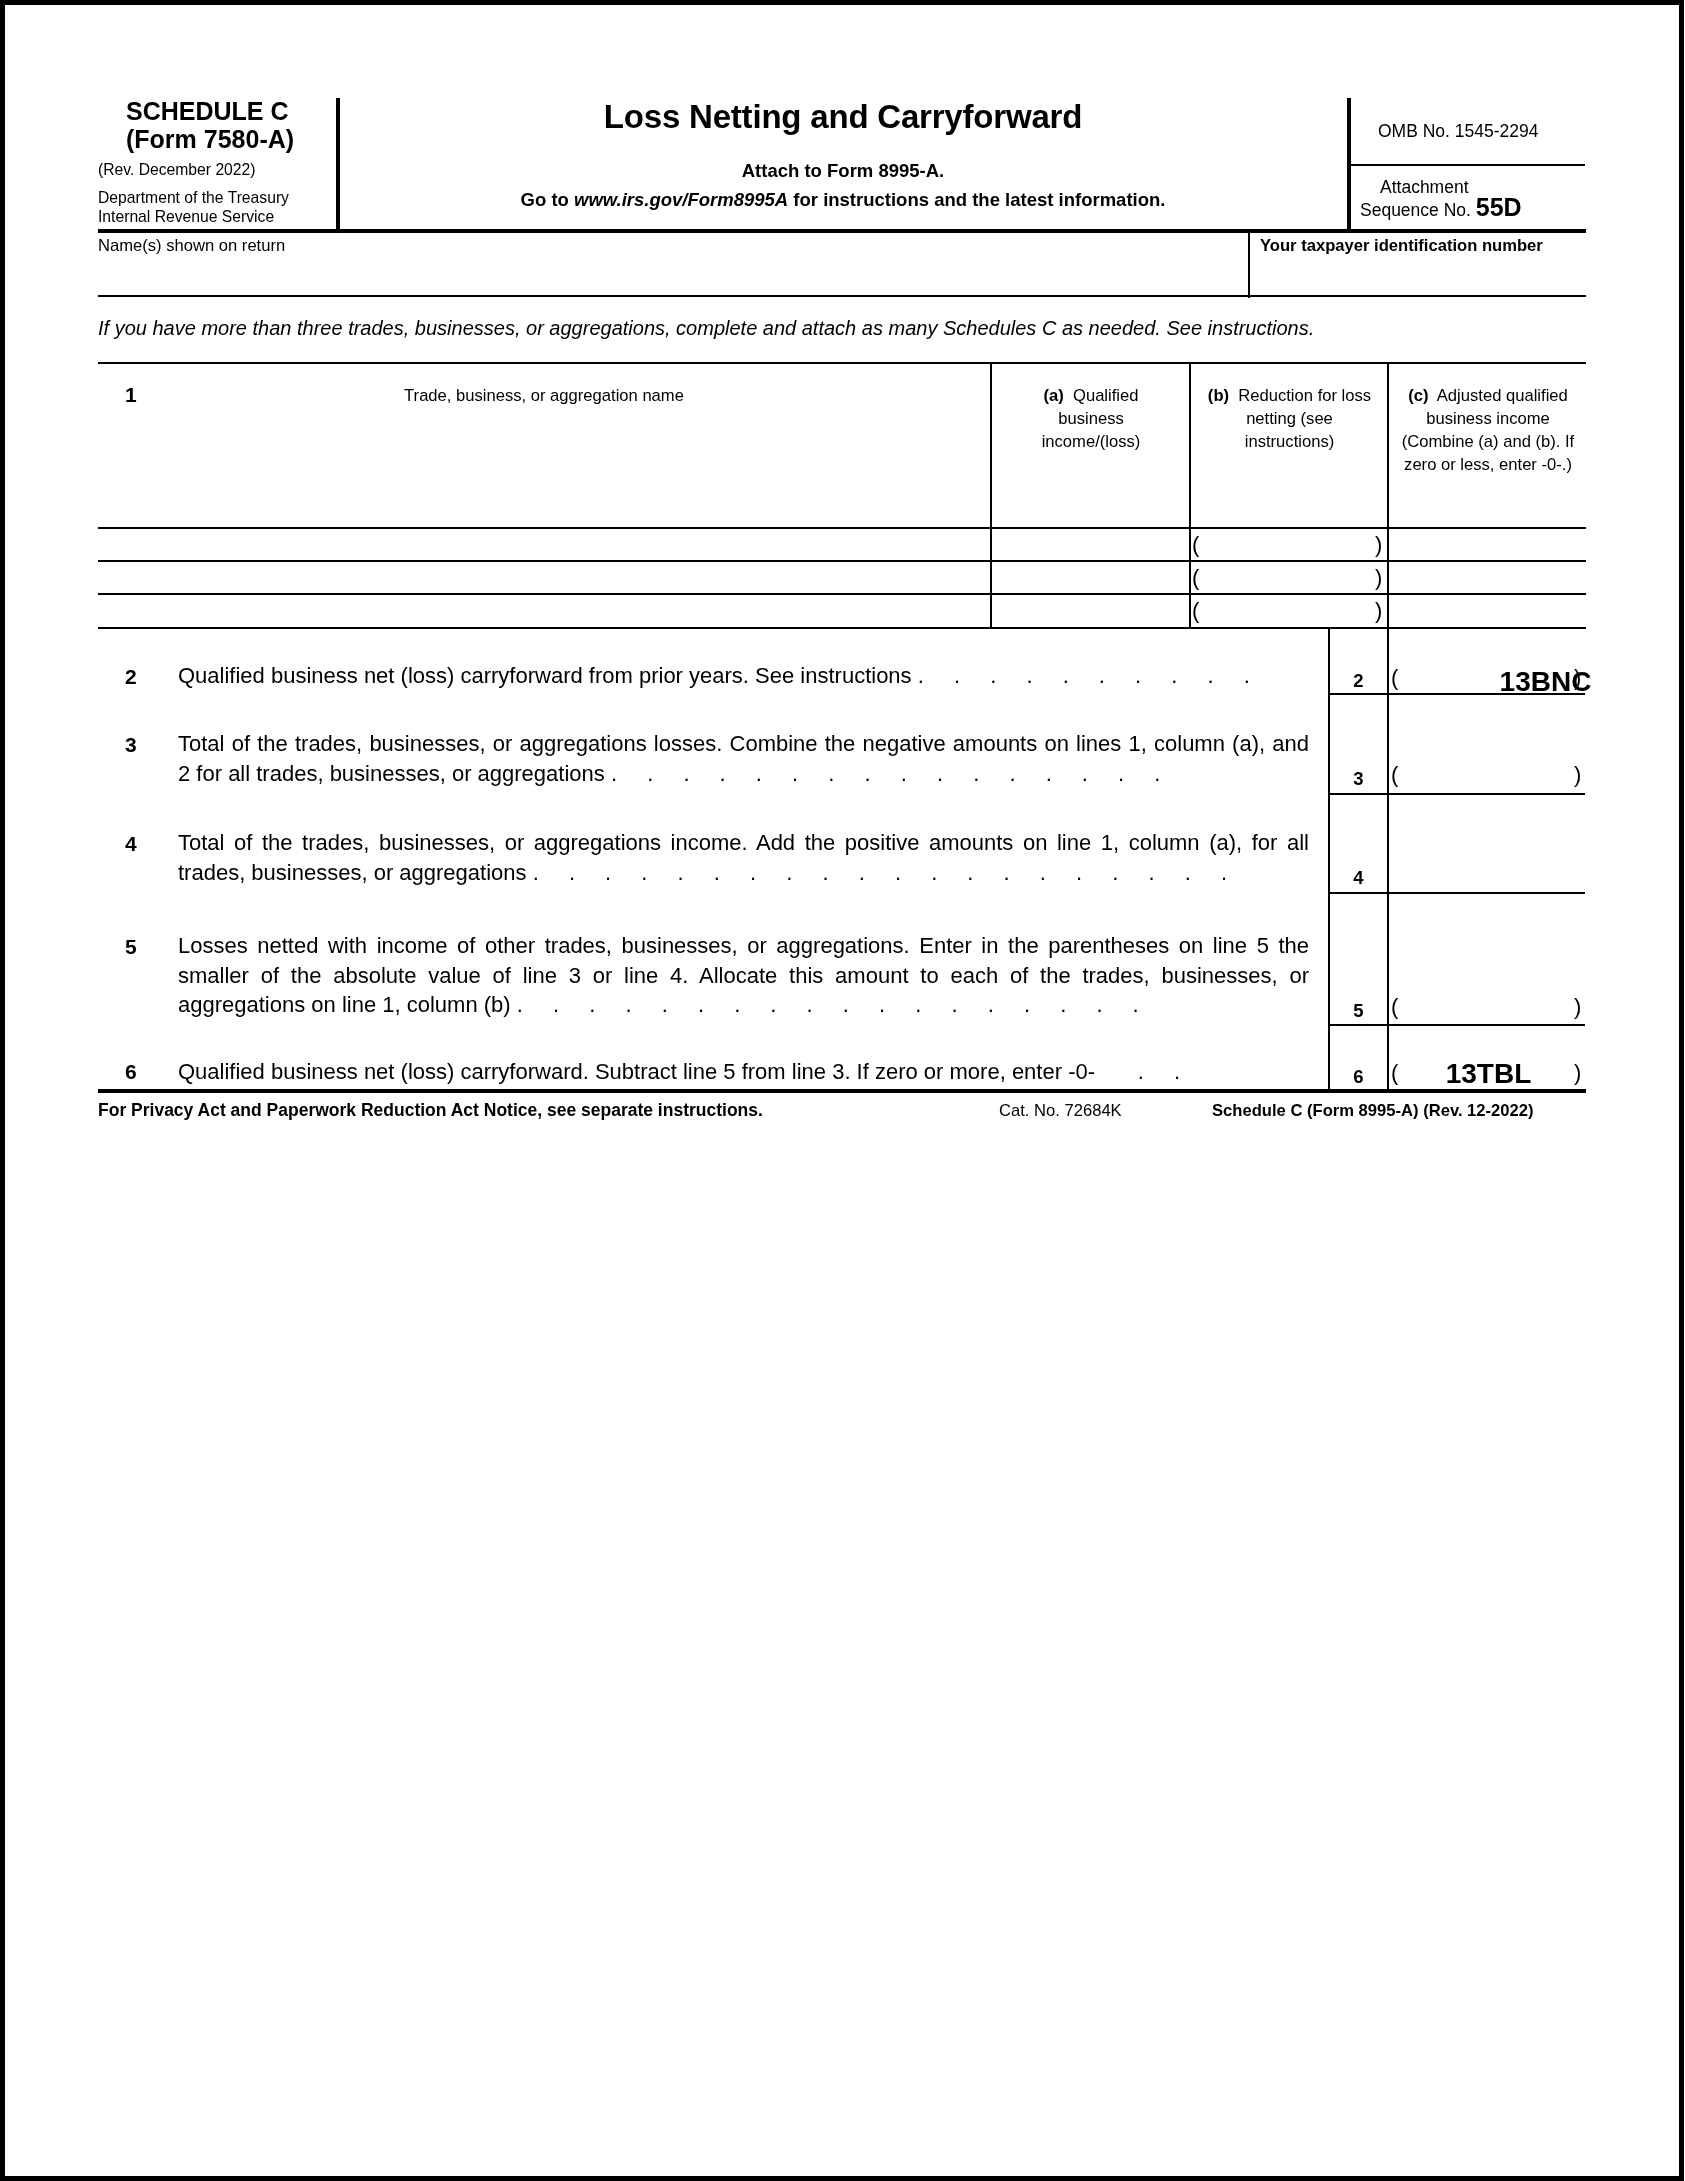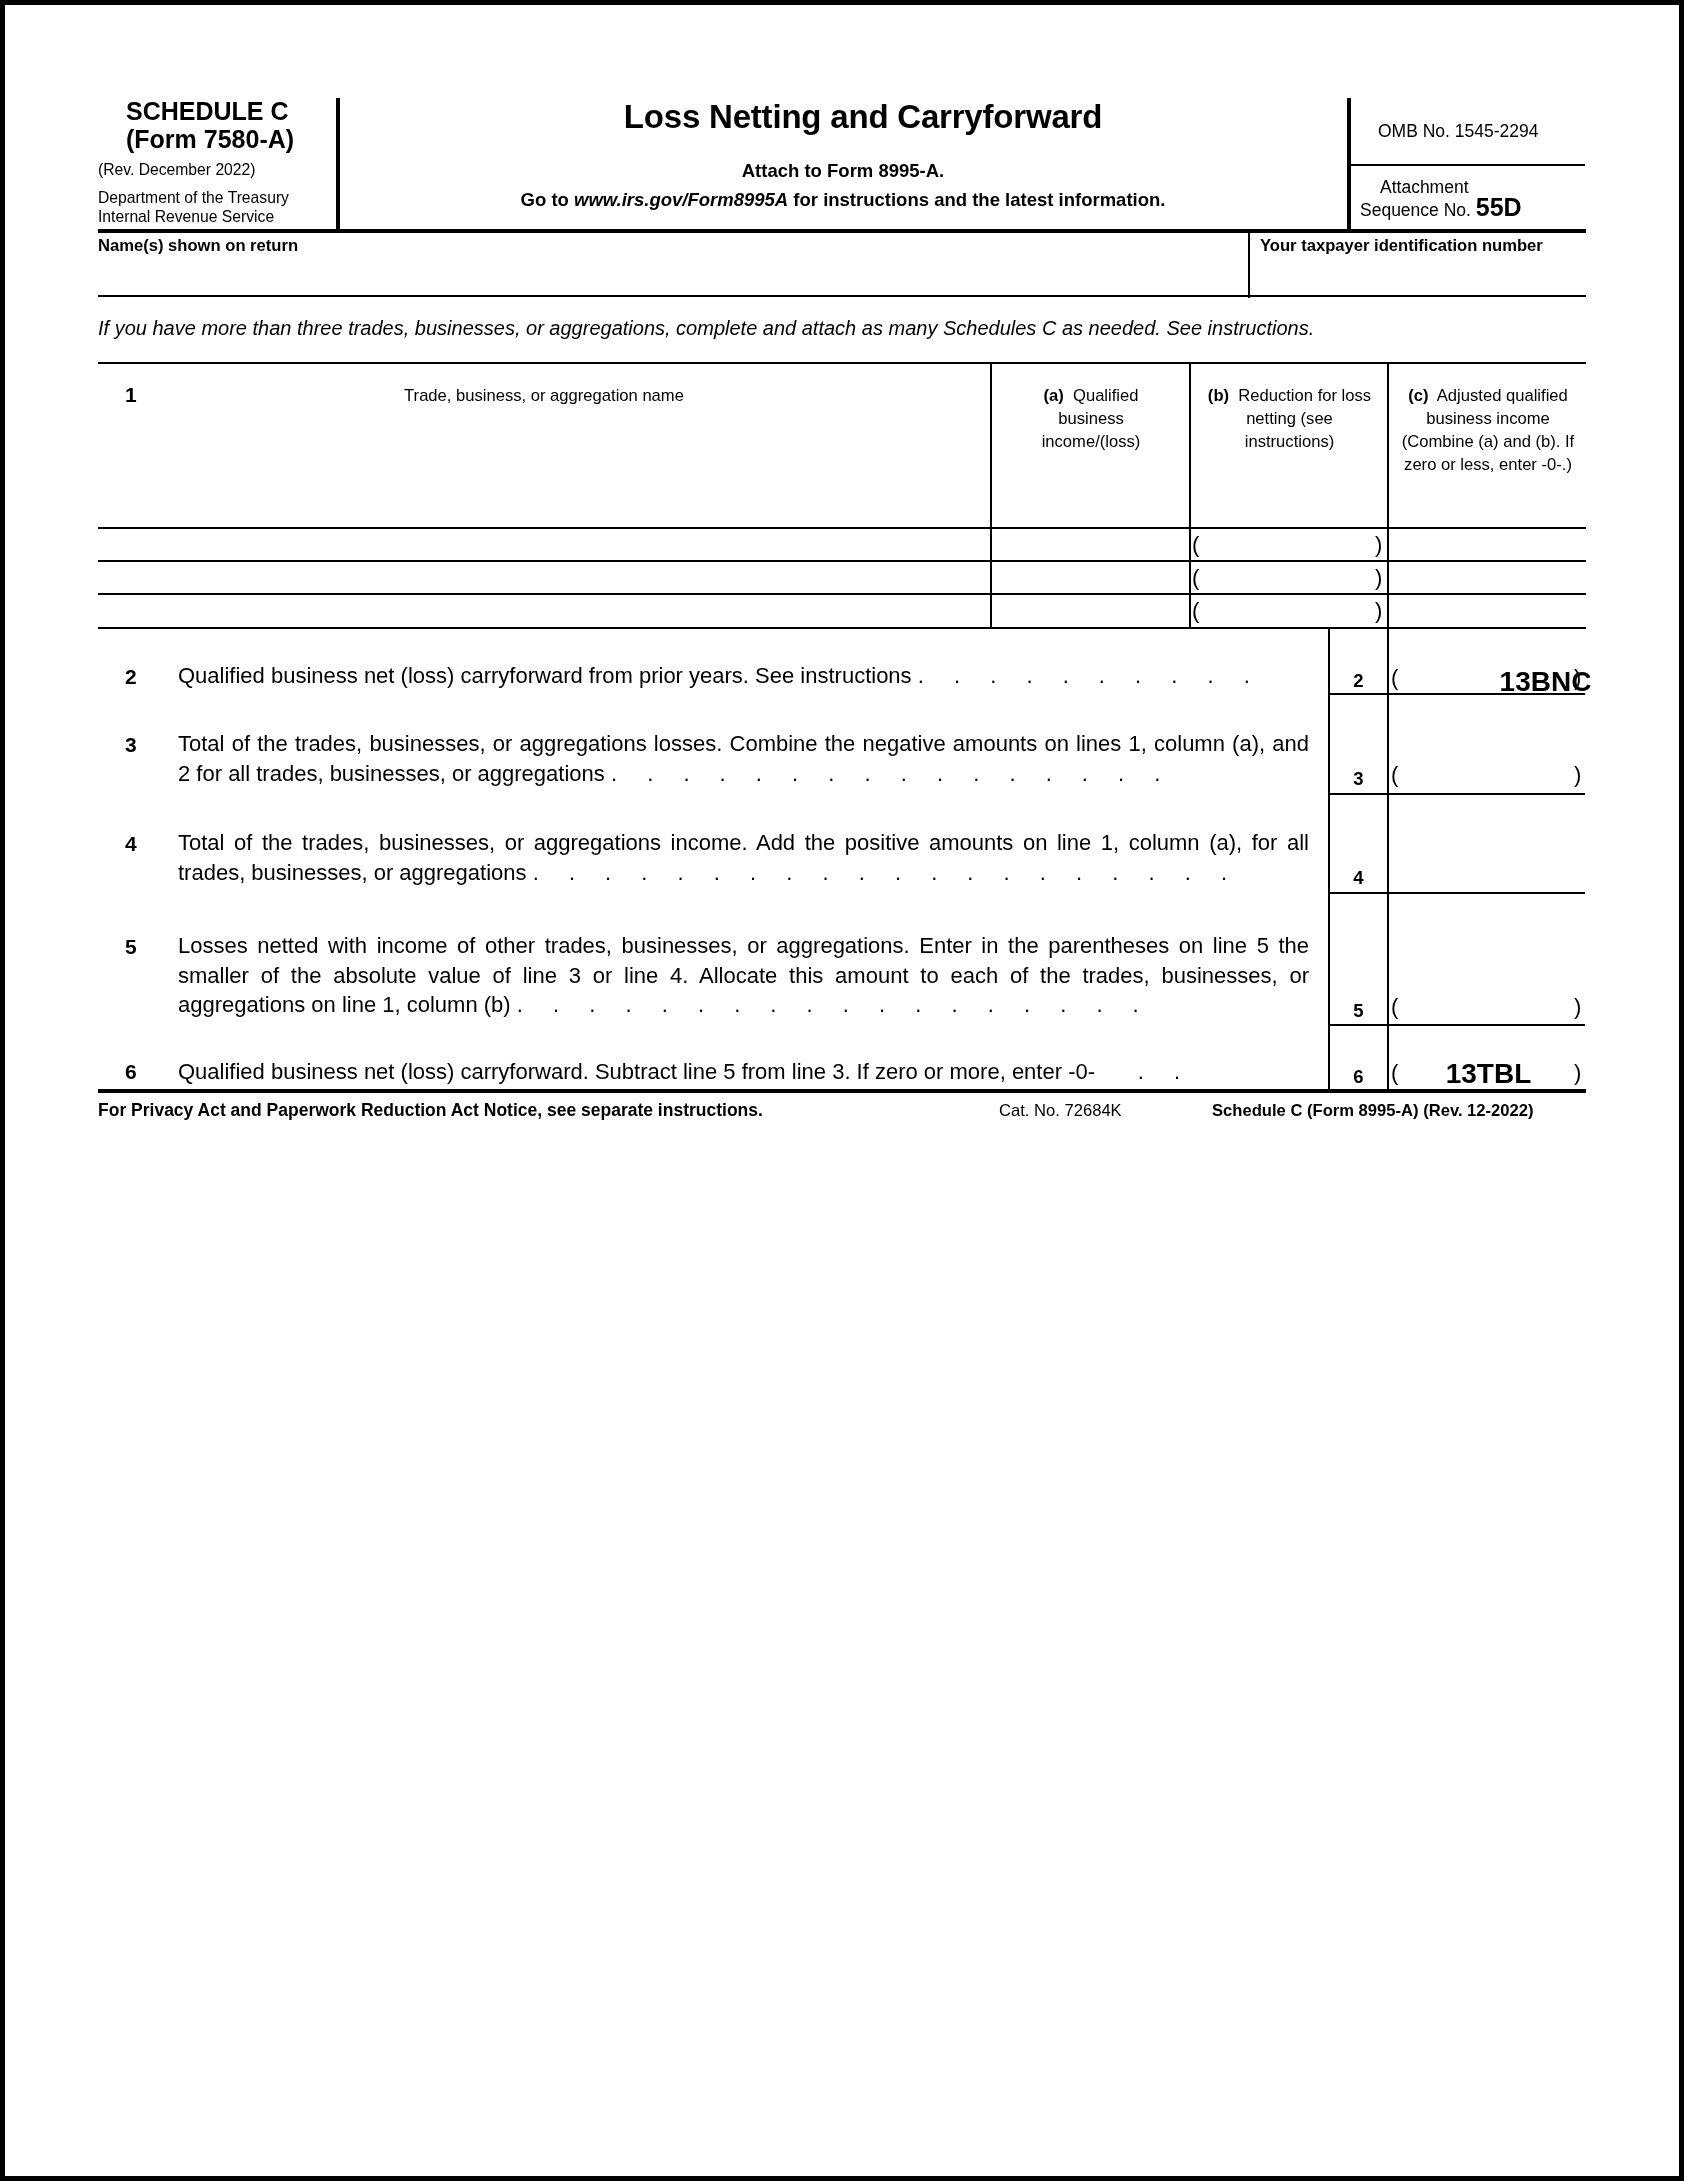--- a/index.html
+++ b/index.html
@@ -7,21 +7,21 @@
   .frame { position:absolute; left:0; top:0; width:1674px; height:2171px; border:5.5px solid #000; background:#fff; }
   .abs { position:absolute; }
   .hline { position:absolute; background:#000; height:1.8px; }
   .vline { position:absolute; background:#000; width:1.8px; }
   .thick { height:3.7px; }
   .vthick { width:3.7px; }
 
   
   .sched-title { font-weight:bold; font-size:25px; line-height:26px;margin-left:28px; }
   .small { font-size:15.7px; line-height:16.6px; }
-  .main-title { font-weight:bold; font-size:33px; letter-spacing:-0.2px; text-align:center;padding-left:20px; }
+  .main-title { font-weight:bold; font-size:33px; letter-spacing:-0.2px; text-align:center; }
   .sub { font-size:18.5px; text-align:center; font-weight:bold; }
   .sub i { font-weight:bold; }
   .omb { font-size:17.5px; }
   .seqbig { font-weight:bold; font-size:25px; }
 
   .label-sm { font-size:16.6px; }
   .label-b { font-size:16.6px; font-weight:bold; }
   .italic-note { font-size:20px; font-style:italic; }
 
   .colhead { font-size:16.6px; text-align:center; line-height:23px; }
@@ -59,21 +59,21 @@
 <div class="abs omb" style="left:1378px;top:121px;">OMB No. 1545-2294</div>
 <div class="hline" style="left:1348px;top:164px;width:237px;"></div>
 <div class="abs omb" style="left:1380px;top:178px;line-height:18.5px;">Attachment</div>
 <div class="abs omb" style="left:1360px;top:197px;line-height:20px;">
   <span>Sequence No.</span>
   <span class="seqbig">55D</span>
 </div>
 
 <div class="hline thick" style="left:98px;top:229px;width:1488px;"></div>
 
-<div class="abs label-sm" style="left:98px;top:236px;font-weight:bold;">Name(s) shown on return</div>
+<div class="abs label-sm" style="left:98px;top:236px;">Name(s) shown on return</div>
 <input class="field" style="left: 98px; top: 260px; width: 1144px; height: 31px;" value="">
 <div class="vline" style="left:1248px;top:233px;height:65px;"></div>
 <div class="abs label-b" style="left:1260px;top:236px;">Your taxpayer identification number</div>
 <input class="field" style="left: 1255px; top: 260px; width: 328px; height: 31px;" value="">
 <div class="hline" style="left:98px;top:295px;width:1488px;"></div>
 
 <div class="abs italic-note" style="left:98px;top:317px;">If you have more than three trades, businesses, or aggregations, complete and attach as many Schedules C as needed. See instructions.</div>
 
 <div class="hline" style="left:98px;top:362px;width:1488px;"></div>
 <div class="abs lnum" style="left:125px;top:383px;">1</div>

